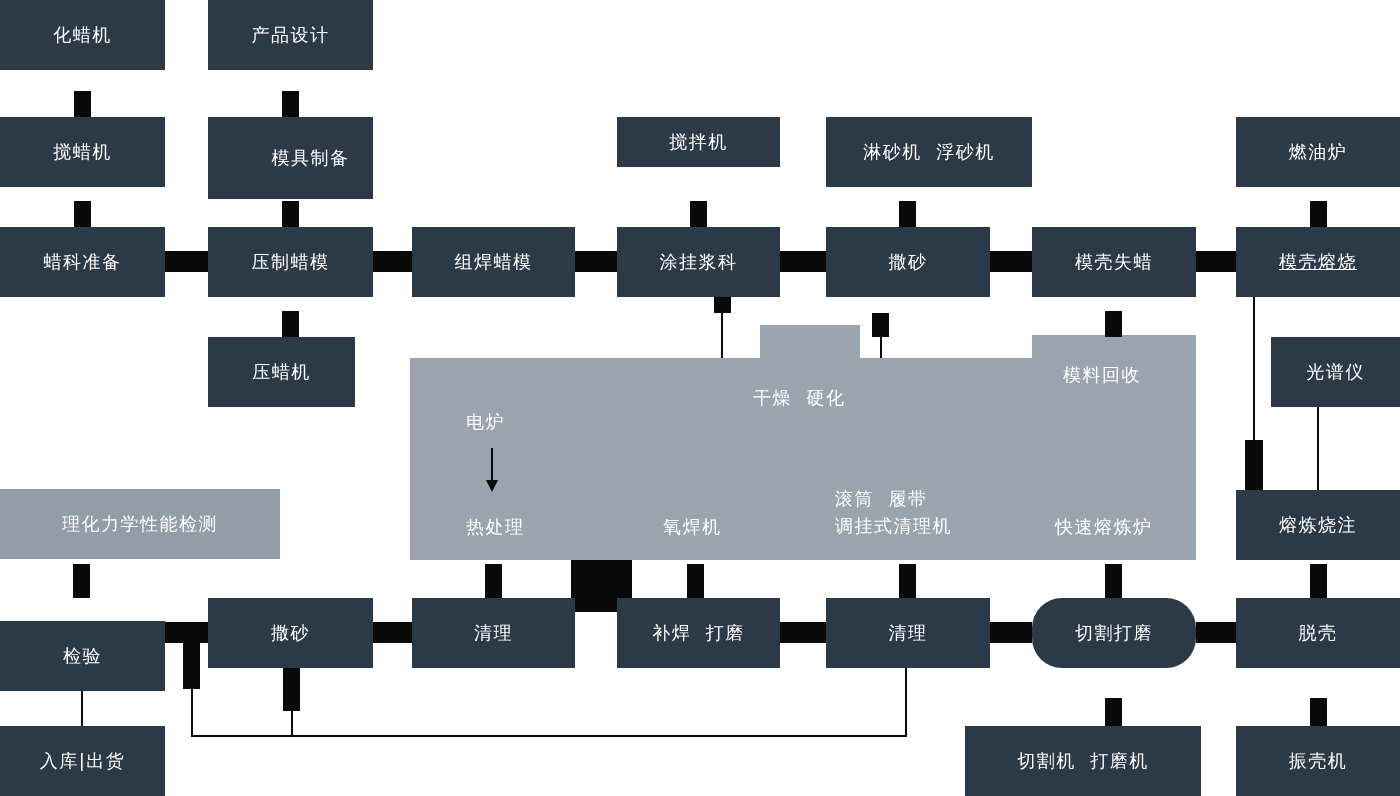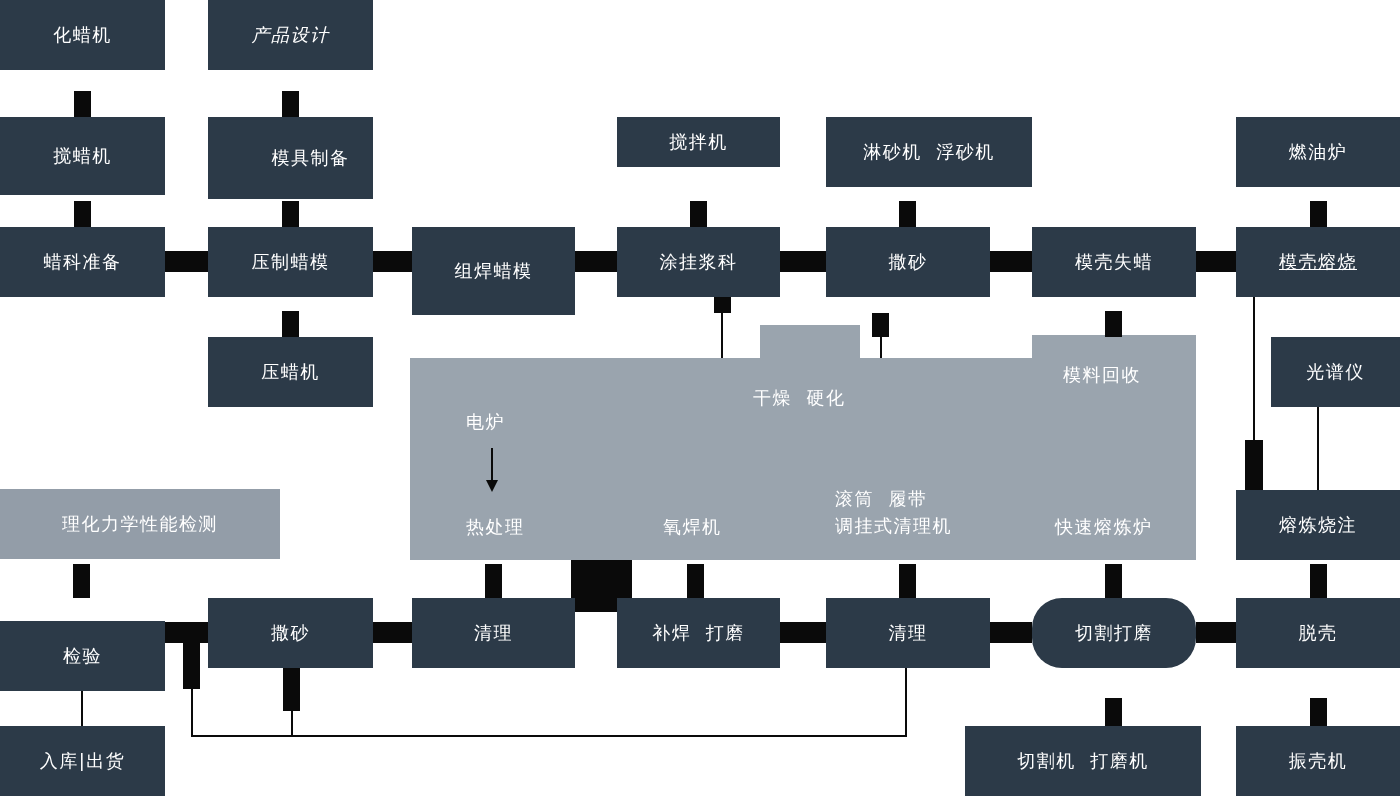--- a/index.html
+++ b/index.html
@@ -101,34 +101,34 @@
     <div class="conn" style="left: 183px; top: 643px; width: 17px; height: 46px;"></div>
     <div class="conn" style="left: 191px; top: 689px; width: 2px; height: 47px;"></div>
     <div class="conn" style="left: 191px; top: 735px; width: 716px; height: 2px;"></div>
     <div class="conn" style="left: 905px; top: 668px; width: 2px; height: 69px;"></div>
     <div class="conn" style="left: 283px; top: 668px; width: 17px; height: 43px;"></div>
     <div class="conn" style="left: 291px; top: 711px; width: 2px; height: 26px;"></div>
     <div class="conn" style="left: 81px; top: 668px; width: 2px; height: 58px;"></div>
     <div class="conn" style="left: 1105px; top: 698px; width: 17px; height: 28px;"></div>
     <div class="conn" style="left: 1310px; top: 698px; width: 17px; height: 28px;"></div>
     <div class="node dark" style="left: 0px; top: 0px; width: 165px; height: 70px;">化蜡机</div>
-    <div class="node dark" style="left: 208px; top: 0px; width: 165px; height: 70px; font-style: italic;">产品设计</div>
-    <div class="node dark" style="left: 0px; top: 117px; width: 165px; height: 78px;">搅蜡机</div>
+    <div class="node dark" style="left: 208px; top: 0px; width: 165px; height: 70px;">产品设计</div>
+    <div class="node dark" style="left: 0px; top: 117px; width: 165px; height: 70px;">搅蜡机</div>
     <div class="node dark" style="left: 208px; top: 117px; width: 165px; height: 82px; padding-left: 40px;">模具制备</div>
     <div class="node dark" style="left: 617px; top: 117px; width: 163px; height: 50px;">搅拌机</div>
     <div class="node dark" style="left: 826px; top: 117px; width: 206px; height: 70px;">淋砂机  浮砂机</div>
     <div class="node dark" style="left: 1236px; top: 117px; width: 164px; height: 70px;">燃油炉</div>
     <div class="node dark" style="left: 0px; top: 227px; width: 165px; height: 70px;">蜡科准备</div>
     <div class="node dark" style="left: 208px; top: 227px; width: 165px; height: 70px;">压制蜡模</div>
-    <div class="node dark" style="left: 412px; top: 227px; width: 163px; height: 88px;">组焊蜡模</div>
+    <div class="node dark" style="left: 412px; top: 227px; width: 163px; height: 70px;">组焊蜡模</div>
     <div class="node dark" style="left: 617px; top: 227px; width: 163px; height: 70px;">涂挂浆科</div>
     <div class="node dark" style="left: 826px; top: 227px; width: 164px; height: 70px;">撒砂</div>
     <div class="node dark" style="left: 1032px; top: 227px; width: 164px; height: 70px;">模壳失蜡</div>
     <div class="node dark" style="left: 1236px; top: 227px; width: 164px; height: 70px; text-decoration: underline;">模壳熔烧</div>
-    <div class="node dark" style="left: 208px; top: 337px; width: 165px; height: 70px;">压蜡机</div>
+    <div class="node dark" style="left: 208px; top: 337px; width: 147px; height: 70px;">压蜡机</div>
     <div class="node dark" style="left: 1271px; top: 337px; width: 129px; height: 70px;">光谱仪</div>
     <div class="node gray" style="left: 0px; top: 489px; width: 280px; height: 70px;">理化力学性能检测</div>
     <div class="node dark" style="left: 1236px; top: 490px; width: 164px; height: 70px;">熔炼烧注</div>
     <div class="node dark" style="left: 0px; top: 598px; width: 165px; height: 70px; margin-top: 23px;">检验</div>
     <div class="node dark" style="left: 208px; top: 598px; width: 165px; height: 70px;">撒砂</div>
     <div class="node dark" style="left: 412px; top: 598px; width: 163px; height: 70px;">清理</div>
     <div class="node dark" style="left: 617px; top: 598px; width: 163px; height: 70px;">补焊  打磨</div>
     <div class="node dark" style="left: 826px; top: 598px; width: 164px; height: 70px;">清理</div>
     <div class="node dark" style="left: 1032px; top: 598px; width: 164px; height: 70px; border-radius: 30px;">切割打磨</div>
     <div class="node dark" style="left: 1236px; top: 598px; width: 164px; height: 70px;">脱壳</div>

